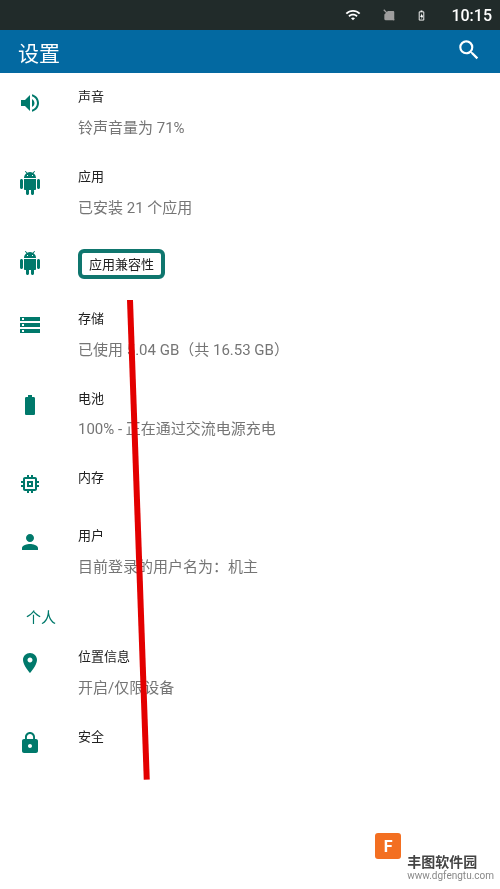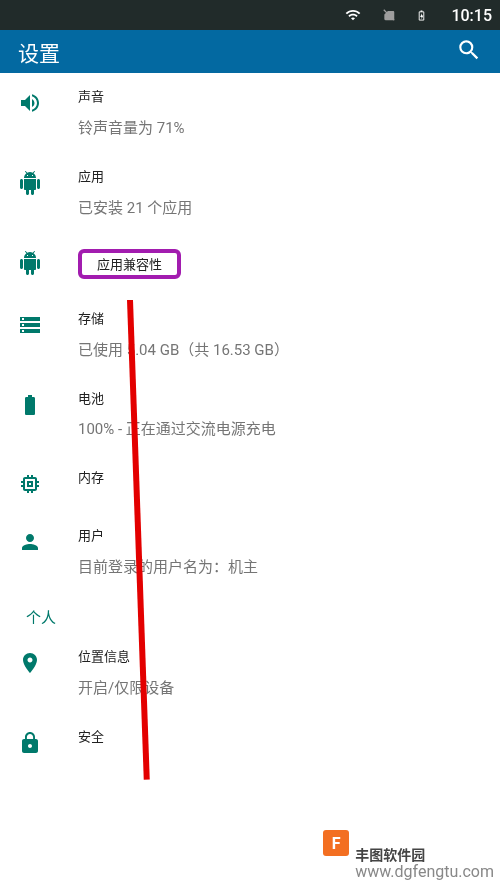--- a/index.html
+++ b/index.html
@@ -9,27 +9,27 @@
   .statusbar svg { display: block; }
   .appbar { height: 43px; background: #0369a1; display: flex; align-items: center; justify-content: space-between; padding: 0 18px; color: #fff; }
   .appbar-title { font-size: 21px; }
   .content { height: calc(100% - 86px); overflow: hidden; background: #fff; }
   .row { display: flex; align-items: flex-start; padding: 16px 18px; }
   .iconcell { width: 60px; display: flex; align-items: center; justify-content: flex-start; padding-top: 2px; color: #00796b; }
   .textcell { flex: 1; }
   .title { font-size: 13px; color: #212121; line-height: 1.3; }
   .sub { font-size: 15px; color: #757575; margin-top: 10px; }
   .section { font-size: 15px; color: #00796b; padding: 14px 18px 6px 26px; }
-  .highlight-box { border: 4px solid #a21caf; border-radius: 6px; padding: 1px 15px; display: inline-block; }
+  .highlight-box { border: 4px solid #0f766e; border-radius: 6px; padding: 1px 7px; display: inline-block; }
   .red-line { position: absolute; background: #e30000; width: 6px; height: 480px; left: 127px; top: 300px; transform-origin: top center; transform: rotate(-2deg); z-index: 50; }
   .watermark { position: absolute; right: 6px; bottom: 8px; display: flex; align-items: center; gap: 6px; z-index: 60; }
   .wm-logo { width: 26px; height: 26px; background: #f36f21; border-radius: 3px; display: flex; align-items: center; justify-content: center; color: #fff; font-weight: bold; font-size: 16px; }
   .wm-text { display: flex; flex-direction: column; line-height: 1.1; }
   .wm-top { font-size: 14px; color: #444; font-weight: 600; margin-top: 43px; }
-  .wm-bot { font-size: 16px; color: #888; }
+  .wm-bot { font-size: 10px; color: #888; }
 </style>
 </head>
 <body>
 
 <div class="statusbar">
   <span>
     <svg width="18" height="16" viewBox="0 0 24 24" fill="#fff">
         <path d="M1 9l2 2c4.97-4.97 13.03-4.97 18 0l2-2C16.93 2.93 7.07 2.93 1 9zm8 8l3 3 3-3c-1.66-1.66-4.34-1.66-6 0zm-4-4l2 2c2.76-2.76 7.24-2.76 10 0l2-2C15.03 9.03 8.97 9.03 5 13z"></path>
       </svg>
   </span>

